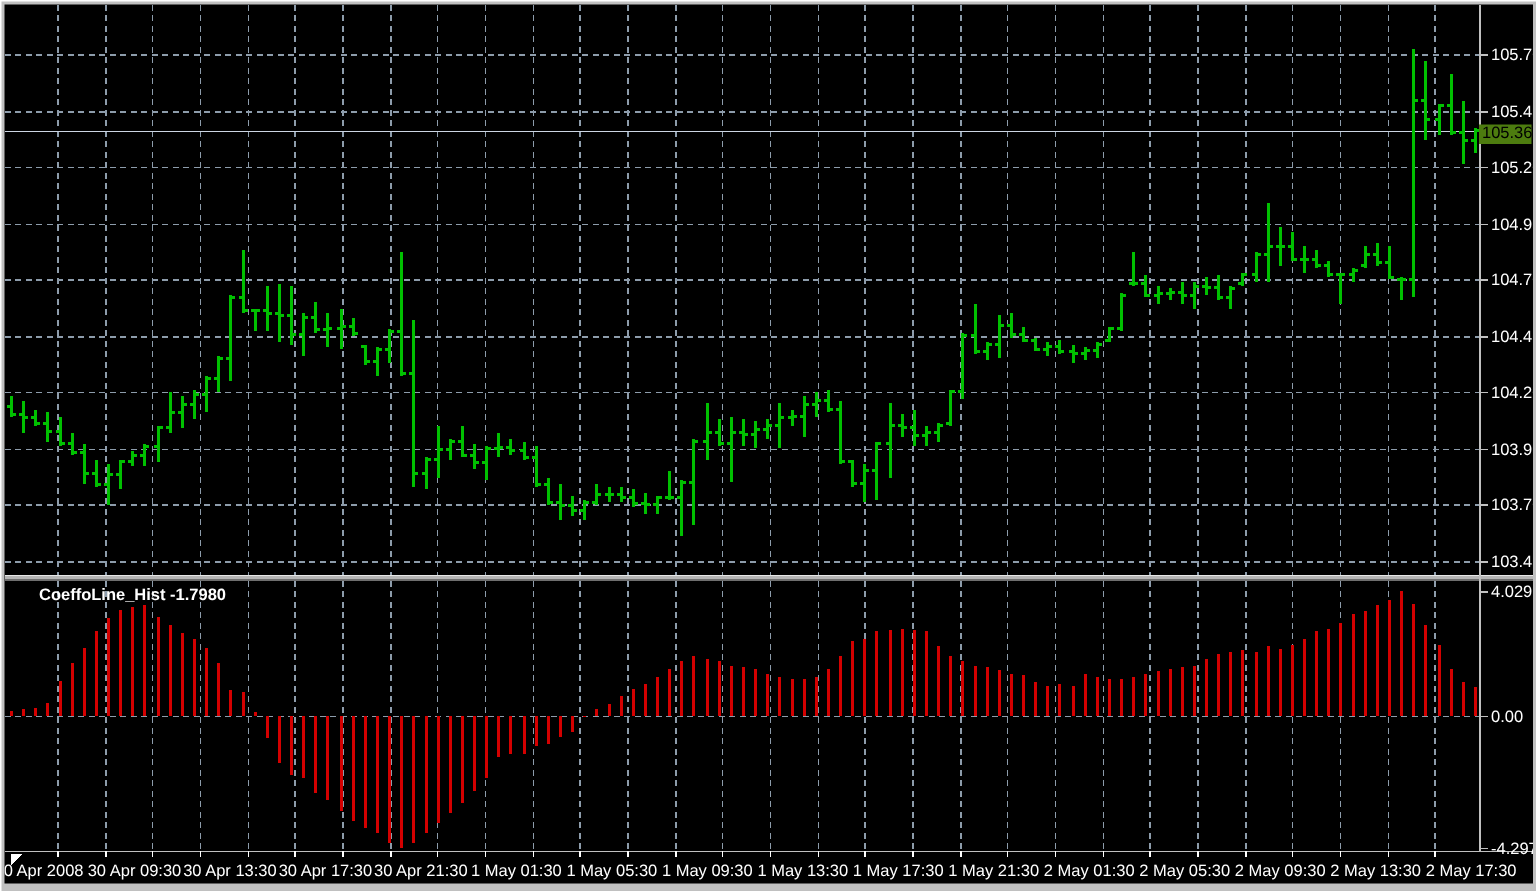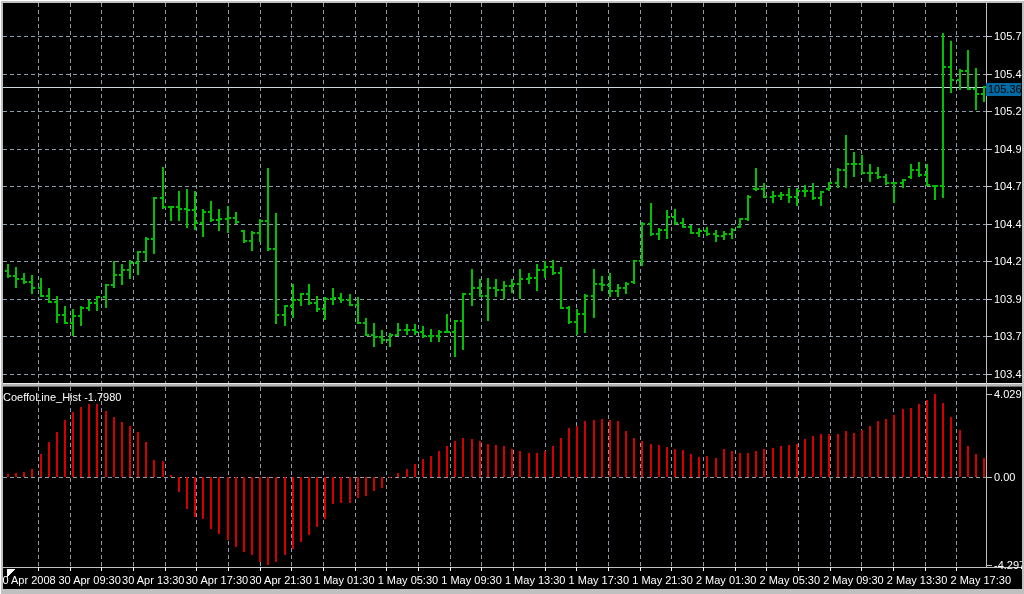--- a/index.html
+++ b/index.html
@@ -12,24 +12,24 @@
   #chart-area{
     position:absolute;left:2px;top:2px;width:1019px;height:586px;
     background:#000000;
   }
   #csvg{position:absolute;left:0;top:0;}
   .overlay{
     position:absolute;color:#ffffff;font-size:11px;line-height:13px;
     white-space:pre;pointer-events:none;
   }
   #chart-title{left:6px;top:4px;}
-  #ind-label{left:0;top:388px;}
+  #ind-label{left:23px;top:388px;font-weight:bold;}
   #price-tag{
     position:absolute;left:983px;top:77px;width:35px;height:13px;
-    background:#0369a1;color:#000000;font-size:11px;line-height:13px;
+    background:#4d7c0f;color:#000000;font-size:11px;line-height:13px;
     text-align:left;padding-left:2px;box-sizing:border-box;white-space:pre;
   }
 </style>
 </head>
 <body>
 
 <div id="win">
   <div id="chart-area">
     <svg id="csvg" width="1019" height="586" shape-rendering="crispEdges">
         <g>

